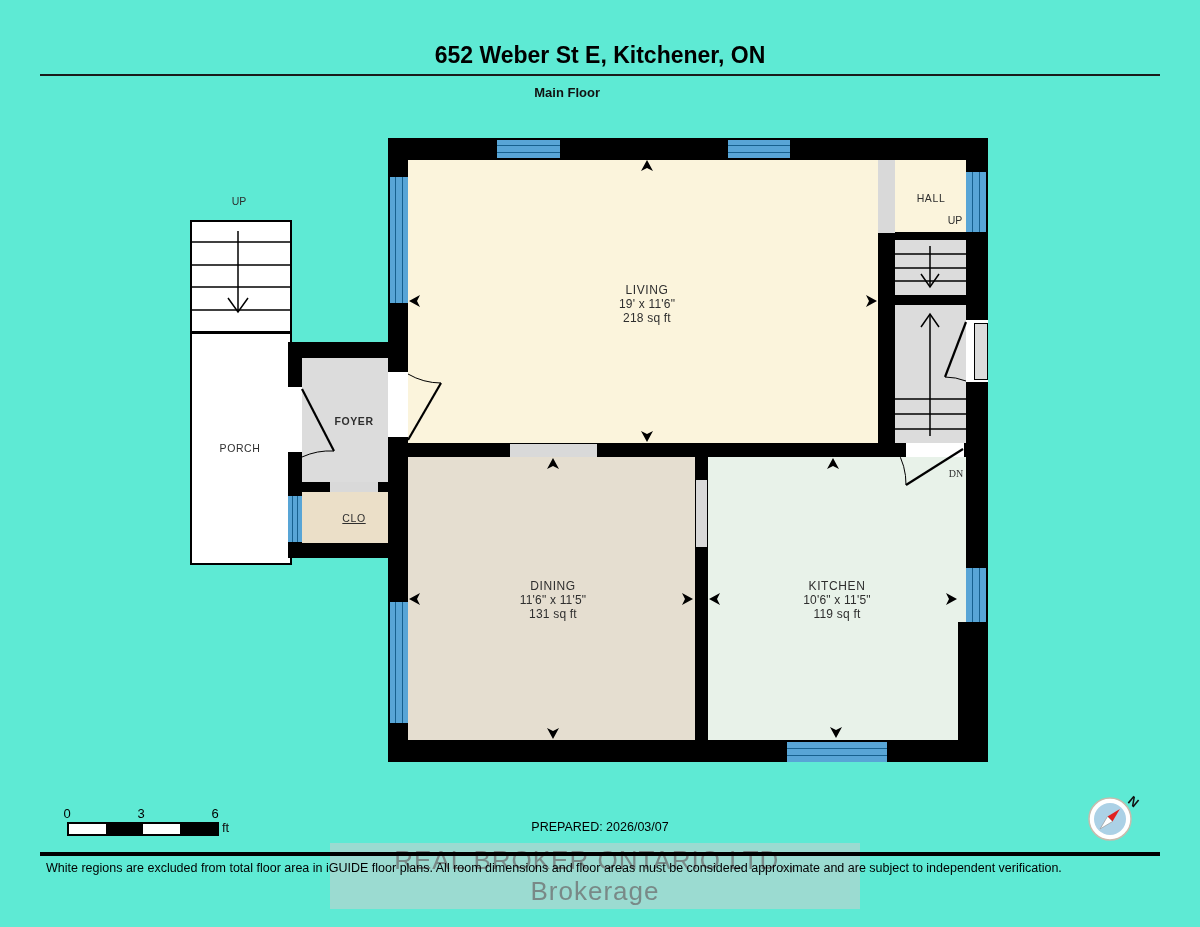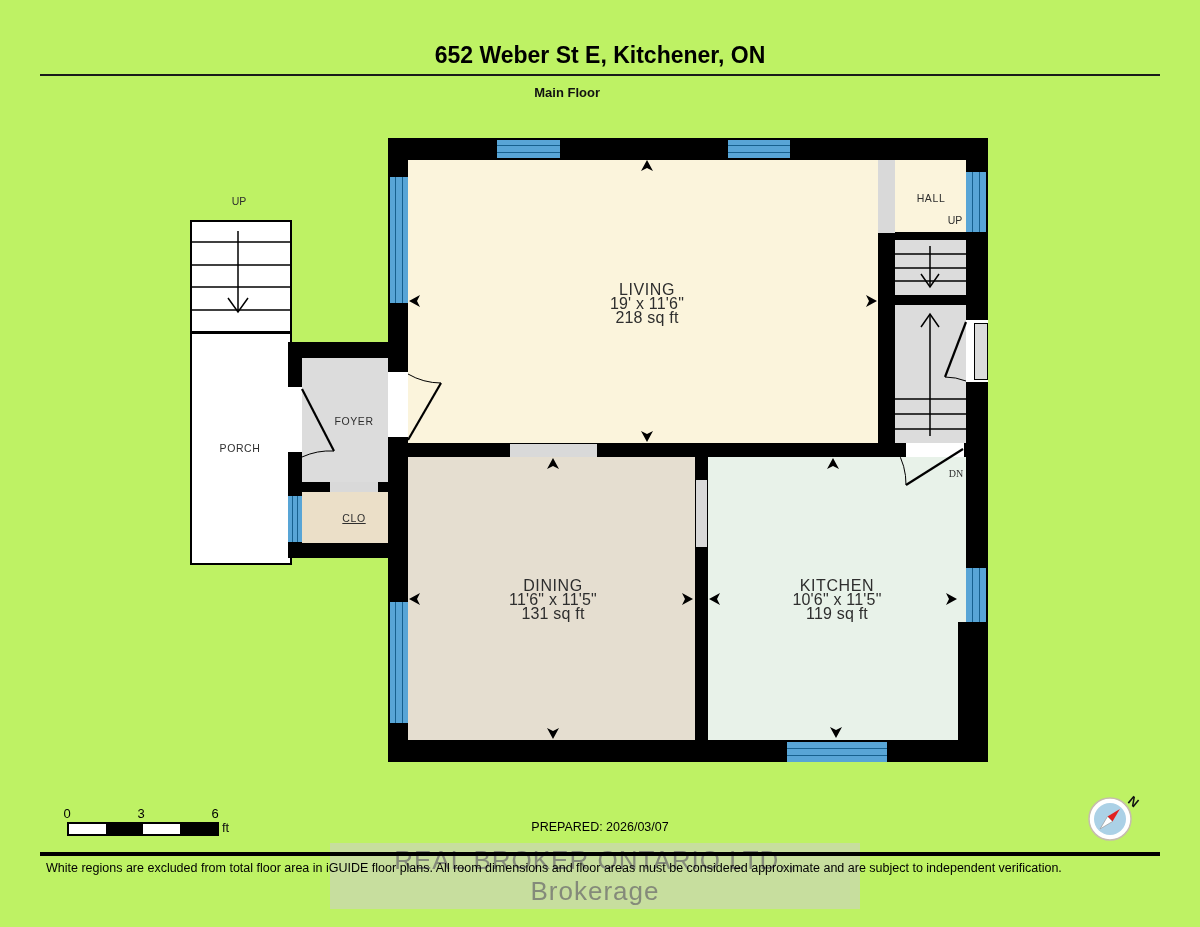--- a/index.html
+++ b/index.html
@@ -1,28 +1,28 @@
 <!DOCTYPE html>
 <html><head>
 <meta charset="utf-8">
 <style>
   html,body{margin:0;padding:0;background:#fff;}
-  .page{position:relative;width:1200px;height:927px;background:#bef264;overflow:hidden;
+  .page{position:relative;width:1200px;height:927px;background:#5eead4;overflow:hidden;
         font-family:"Liberation Sans", sans-serif;color:#111;}
   .wall{position:absolute;background:#000;}
   .fill{position:absolute;}
   .open{position:absolute;background:#d9d9d9;}
   .gap{position:absolute;background:#fff;}
   .win-h{position:absolute;background:linear-gradient(to bottom,
       #58a5d6 0 28%, #17618f 28% 36%, #58a5d6 36% 64%, #17618f 64% 72%, #58a5d6 72% 100%);}
   .win-v{position:absolute;background:linear-gradient(to right,
       #58a5d6 0 28%, #17618f 28% 36%, #58a5d6 36% 64%, #17618f 64% 72%, #58a5d6 72% 100%);}
   .outline{position:absolute;background:#fff;border:2px solid #000;box-sizing:border-box;}
   .room-label{position:absolute;transform:translate(-50%,-50%);text-align:center;
-      font-size:16px;line-height:14px;color:#2e2e2e;white-space:nowrap;letter-spacing:.2px;}
+      font-size:12px;line-height:14px;color:#2e2e2e;white-space:nowrap;letter-spacing:.2px;}
   .room-label .rname{letter-spacing:.6px;}
   .small-label{position:absolute;transform:translate(-50%,-50%);font-size:10.5px;color:#2e2e2e;white-space:nowrap;}
   .hdr-title{position:absolute;left:0;right:0;top:42px;text-align:center;font-size:23px;font-weight:bold;color:#000;}
   .hdr-rule{position:absolute;left:40px;top:74px;width:1120px;height:2px;background:#1a1a1a;}
   .floor-label{position:absolute;left:400px;top:85px;width:200px;text-align:right;font-size:13px;font-weight:bold;}
   .floor-areas{position:absolute;left:611px;top:85px;font-size:13px;line-height:19px;}
   .scale-num{position:absolute;font-size:13px;color:#000;transform:translateX(-50%);}
   .scale-bar{position:absolute;left:67px;top:822px;width:148px;height:10px;border:2px solid #000;display:flex;}
   .scale-bar span{flex:1 1 0;}
   .seg-w{background:#fff;} .seg-b{background:#000;}
@@ -100,21 +100,21 @@
   <div class="room-label" style="left:553px;top:600px;">
     <div class="rname">DINING</div>
     <div>11'6" x 11'5"</div>
     <div>131 sq ft</div>
   </div>
   <div class="room-label" style="left:837px;top:600px;">
     <div class="rname">KITCHEN</div>
     <div>10'6" x 11'5"</div>
     <div>119 sq ft</div>
   </div>
-  <div class="small-label" style="left:354px;top:421px;letter-spacing:.6px;">FOYER</div>
+  <div class="small-label" style="left:354px;top:421px;letter-spacing:.6px;font-weight:bold;">FOYER</div>
   <div class="small-label" style="left:354px;top:518px;letter-spacing:.6px;text-decoration:underline;">CLO</div>
   <div class="small-label" style="left:931px;top:198px;letter-spacing:.6px;">HALL</div>
   <div class="small-label" style="left:955px;top:220px;">UP</div>
   <div class="small-label" style="left:956px;top:473px;font-size:10px;font-family:Liberation Serif, serif;">DN</div>
 
   <svg class="overlay" width="1200" height="927" viewBox="0 0 1200 927">
 
     <g stroke="#000" stroke-width="2.2" fill="none">
       <path d="M302,389 L334,451"></path>
       <path d="M408,440 L441,383"></path>

